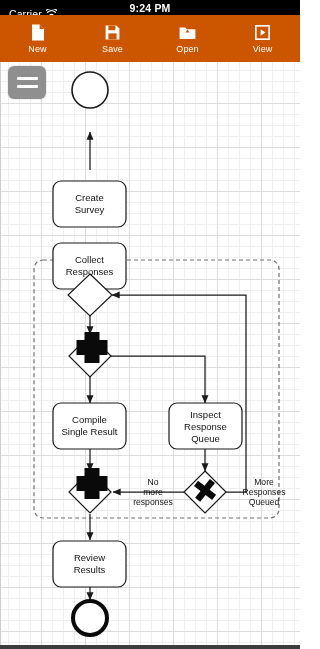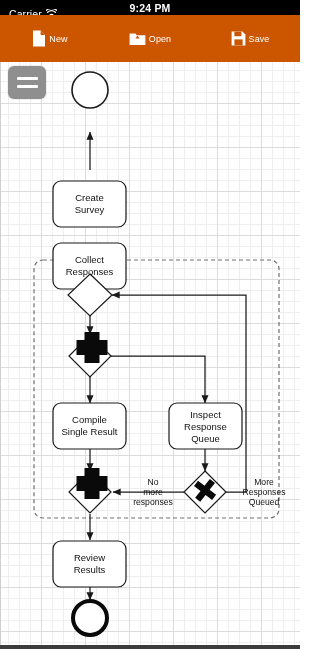--- a/index.html
+++ b/index.html
@@ -20,21 +20,21 @@
   .sb-carrier{font-size:10.5px;letter-spacing:.1px;}
   .sb-wifi{display:block;}
   .sb-time{position:absolute;left:0;width:300px;text-align:center;font-size:10.5px;font-weight:bold;letter-spacing:.2px;}
 
   
   .toolbar{
     position:absolute;left:0;top:15px;width:300px;height:47px;
     background:#cc5500;display:flex;align-items:center;
   }
   .tb-item{
-    flex:1 1 0;height:47px;display:flex;
+    flex:1 1 0;height:47px;display:flex;flex-direction:column;
     align-items:center;justify-content:center;gap:3px;cursor:pointer;
   }
   .tb-ico{height:17px;display:flex;align-items:center;justify-content:center;}
   .tb-label{color:#fff;font-size:9px;letter-spacing:.1px;}
 
   
   .canvas{
     position:absolute;left:0;top:62px;width:300px;height:630px;
     overflow:hidden;background:#ffffff;
     background-image:
@@ -86,40 +86,49 @@
         <svg width="14" height="17" viewBox="0 0 14 17">
           <path d="M1 0.6 H8.6 L13 5 V16.4 H1 Z" fill="#fff"></path>
           <path d="M8.6 0.6 V5 H13 Z" fill="#cc5500"></path>
         </svg>
       </span>
       <span class="tb-label">New</span>
     </div>
 
     <div class="tb-item">
       <span class="tb-ico">
-        <svg width="17" height="15" viewBox="0 0 17 15">
-          <path d="M0.6 2.4 H6.4 L7.8 4.2 H16.4 V14 H0.6 Z" fill="#fff"></path>
-          <path d="M8.5 12.4 V7.4 H6.4 L8.5 4.4 L10.6 7.4 H8.5 Z" fill="#cc5500"></path>
-        </svg>
-      </span>
-      <span class="tb-label">Open</span>
-    </div>
-
-    <div class="tb-item">
-      <span class="tb-ico">
         <svg width="15" height="15" viewBox="0 0 15 15">
           <path d="M0.6 0.6 H11.4 L14.4 3.6 V14.4 H0.6 Z" fill="#fff"></path>
           <rect x="3.4" y="0.6" width="7" height="4.6" fill="#cc5500"></rect>
           <rect x="3.4" y="8.4" width="8.2" height="6" fill="#cc5500"></rect>
         </svg>
       </span>
       <span class="tb-label">Save</span>
     </div>
 
-
+    <div class="tb-item">
+      <span class="tb-ico">
+        <svg width="17" height="15" viewBox="0 0 17 15">
+          <path d="M0.6 2.4 H6.4 L7.8 4.2 H16.4 V14 H0.6 Z" fill="#fff"></path>
+          <path d="M8.5 12.4 V7.4 H6.4 L8.5 4.4 L10.6 7.4 H8.5 Z" fill="#cc5500"></path>
+        </svg>
+      </span>
+      <span class="tb-label">Open</span>
+    </div>
+
+
+    <div class="tb-item">
+      <span class="tb-ico">
+        <svg width="15" height="15" viewBox="0 0 15 15">
+          <rect x="0.8" y="0.8" width="13.4" height="13.4" fill="none" stroke="#fff" stroke-width="1.7"></rect>
+          <path d="M5.6 4.3 L10.4 7.5 L5.6 10.7 Z" fill="#fff"></path>
+        </svg>
+      </span>
+      <span class="tb-label">View</span>
+    </div>
 
   </div>
 
   <div class="canvas">
 
     <svg class="diagram" viewBox="0 0 300 583">
       <defs>
         <marker id="arw" markerWidth="9" markerHeight="9" refX="8.2" refY="4.5" orient="auto" markerUnits="userSpaceOnUse">
           <path d="M0.5,1 L8.5,4.5 L0.5,8 Z" fill="#1a1a1a"></path>
         </marker>

